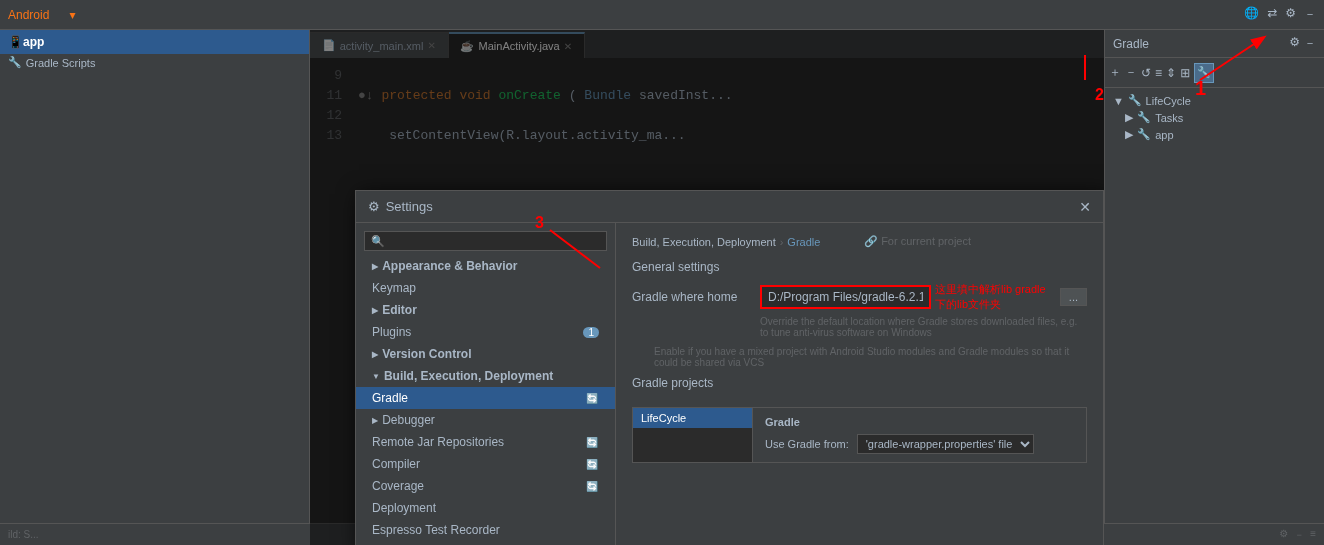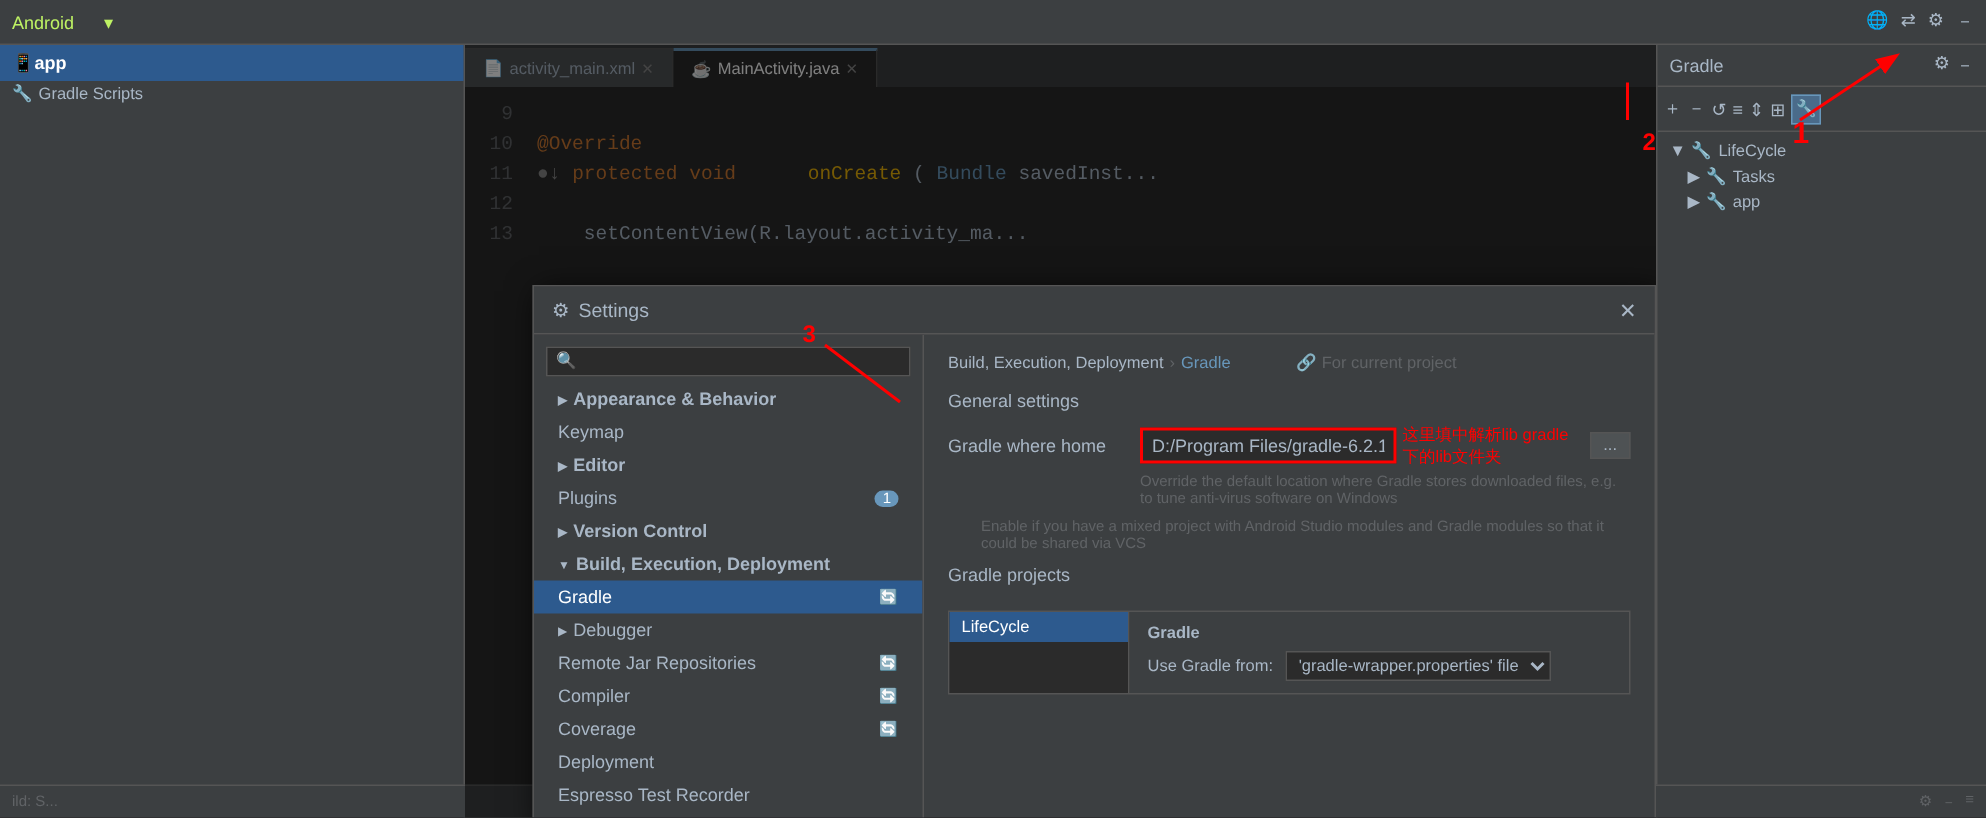--- a/index.html
+++ b/index.html
@@ -1,20 +1,20 @@
 <!DOCTYPE html>
 <html><head>
   <meta charset="utf-8">
   <style>
     * { box-sizing: border-box; margin: 0; padding: 0; }
     body { font-family: 'Segoe UI', Arial, sans-serif; font-size: 12px; background: #2b2b2b; color: #a9b7c6; width: 1324px; height: 545px; overflow: hidden; position: relative; }
 
     
     .top-bar { background: #3c3f41; height: 30px; display: flex; align-items: center; padding: 0 8px; border-bottom: 1px solid #555; }
-    .android-dropdown { display: flex; gap: 20px; color: #bef264; font-size: 12px; cursor: pointer; }
+    .android-dropdown { display: flex; gap: 20px; color: #f97316; font-size: 12px; cursor: pointer; }
     .top-icons { display: flex; gap: 8px; margin-left: auto; color: #a9b7c6; }
 
     
     .main-layout { display: flex; height: calc(545px - 30px); }
 
     
     .left-sidebar { width: 310px; background: #3c3f41; border-right: 1px solid #555; display: flex; flex-direction: column; }
     .sidebar-header { padding: 4px 8px; background: #2d5a8e; color: #fff; font-size: 12px; font-weight: bold; height: 24px; display: flex; align-items: center; }
     .sidebar-scripts { padding: 2px 8px; color: #a9b7c6; font-size: 11px; display: flex; align-items: center; gap: 4px; }
 
@@ -28,21 +28,21 @@
 
     
     .code-area { padding: 8px; font-family: 'Courier New', monospace; font-size: 13px; line-height: 20px; }
     .line { display: flex; gap: 16px; }
     .line-num { color: #606366; min-width: 24px; text-align: right; }
     .code-text { color: #a9b7c6; }
     .kw-override { color: #cc7832; }
     .kw-protected { color: #cc7832; }
     .kw-void { color: #cc7832; }
     .kw-super { color: #cc7832; }
-    .method-name { color: #eab308; margin-left: 40px; }
+    .method-name { color: #22c55e; }
     .param-type { color: #6897bb; }
 
     
     .gradle-panel { width: 220px; background: #3c3f41; border-left: 1px solid #555; display: flex; flex-direction: column; }
     .gradle-header { padding: 4px 8px; font-size: 12px; color: #a9b7c6; display: flex; align-items: center; justify-content: space-between; border-bottom: 1px solid #555; height: 28px; }
     .gradle-toolbar { display: flex; gap: 4px; padding: 4px; border-bottom: 1px solid #555; height: 30px; align-items: center; }
     .gradle-toolbar-btn { width: 20px; height: 20px; display: flex; align-items: center; justify-content: center; color: #a9b7c6; cursor: pointer; font-size: 11px; border: 1px solid #6897bb; background: #3c3f41; }
     .gradle-toolbar-btn.active { background: #4a6b8a; border-color: #6897bb; }
     .gradle-tree { padding: 4px; }
     .gradle-tree-item { padding: 2px 4px; display: flex; align-items: center; gap: 4px; cursor: pointer; color: #a9b7c6; font-size: 11px; }
@@ -143,24 +143,20 @@
         <span style="font-size:10px;color:#888;">✕</span>
       </div>
     </div>
 
     <div class="code-area">
       <div class="line">
         <span class="line-num">9</span>
         <span class="code-text"></span>
       </div>
       <div class="line">
-        <span class="line-num">10</span>
-        <span class="code-text"><span class="kw-override">@Override</span></span>
-      </div>
-      <div class="line">
         <span class="line-num">11</span>
         <span class="code-text">
           <span style="color:#888;">●↓</span>
           <span class="kw-protected">protected</span>
           <span class="kw-void"> void </span>
           <span class="method-name">onCreate</span>
           <span style="color:#a9b7c6;">(</span>
           <span class="param-type">Bundle</span>
           <span style="color:#a9b7c6;"> savedInst...</span>
         </span>

